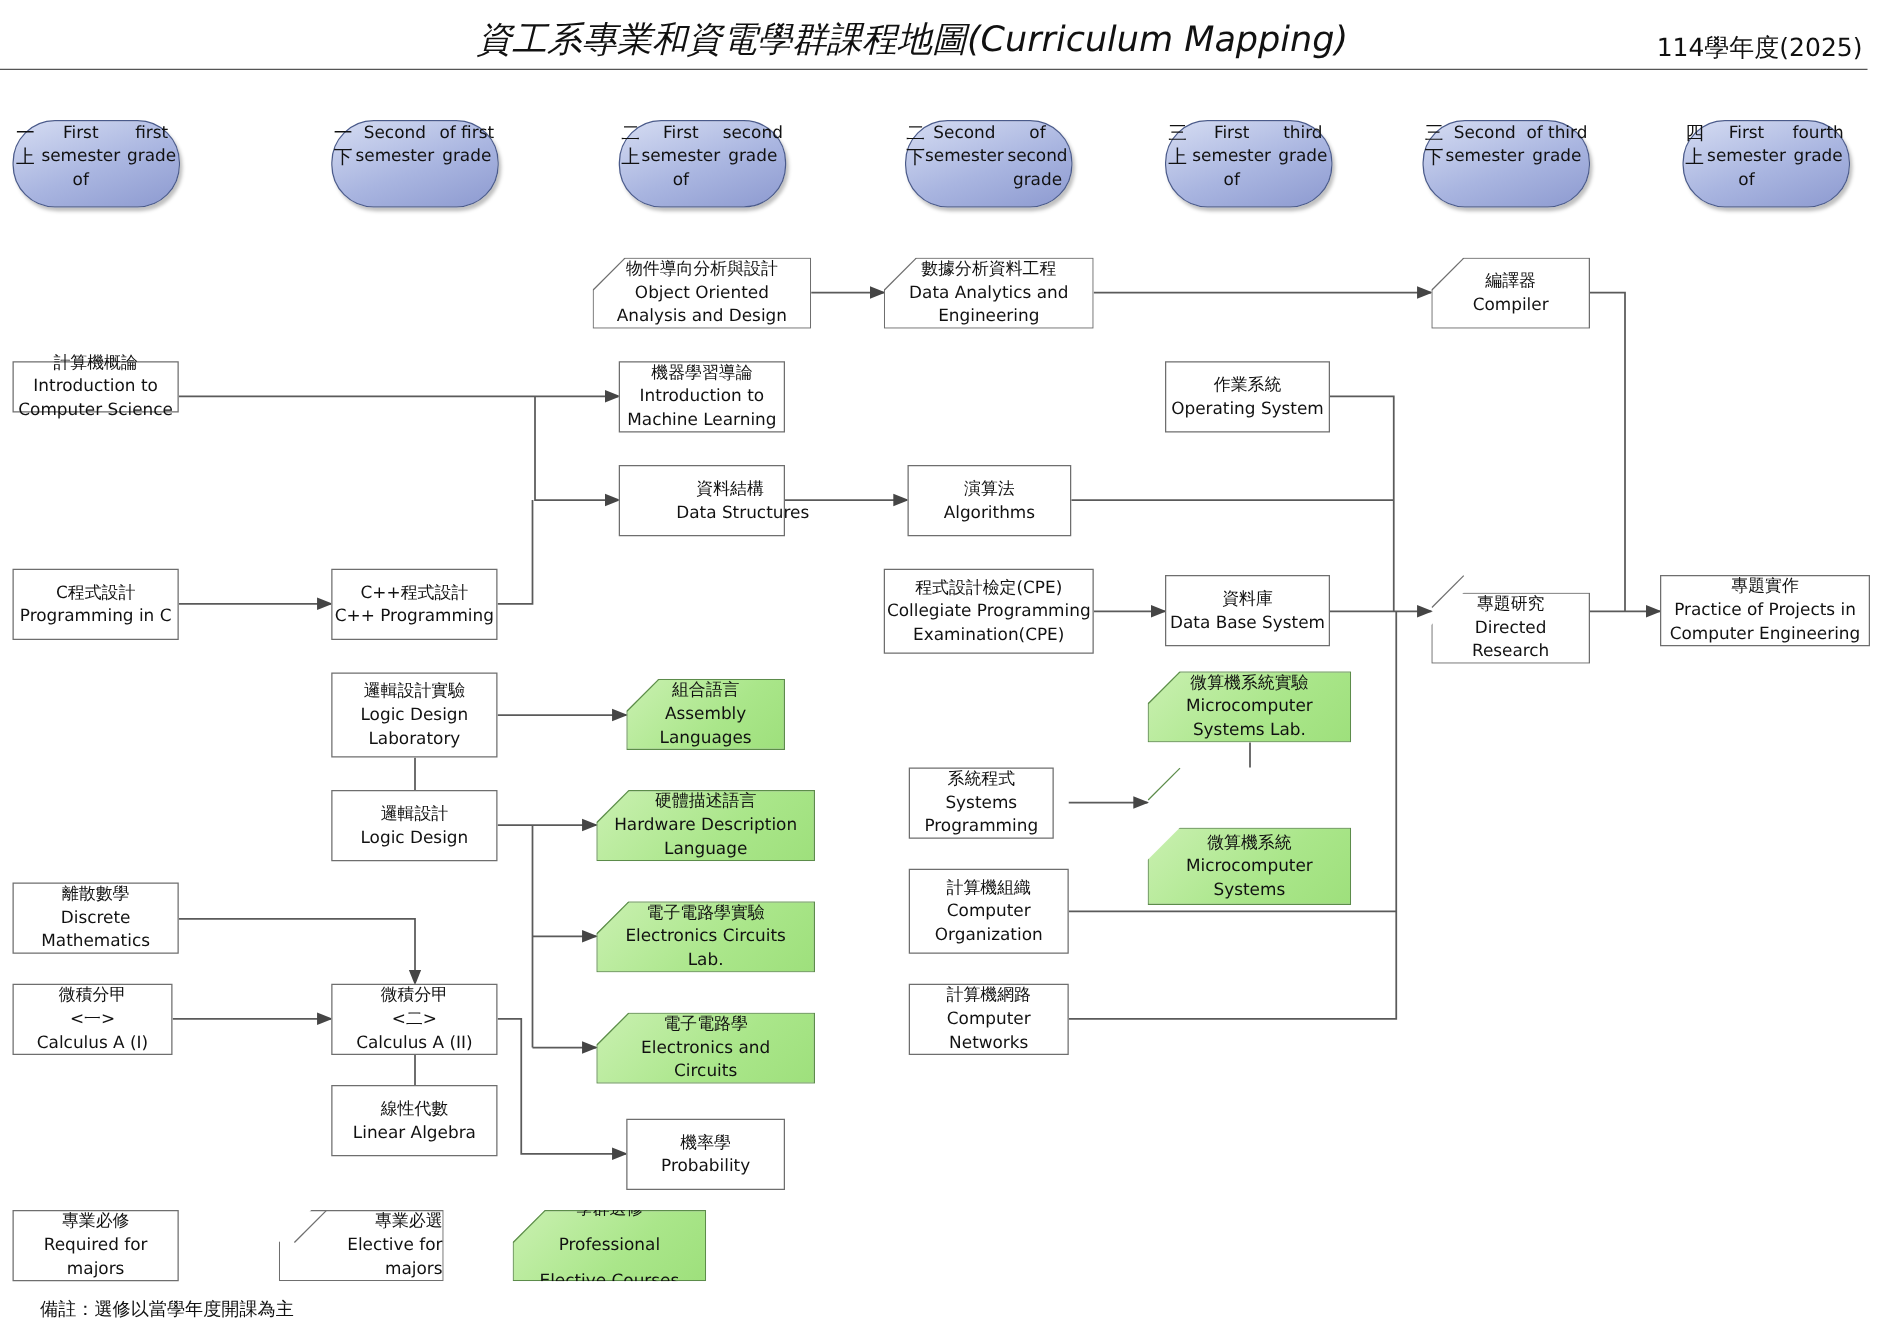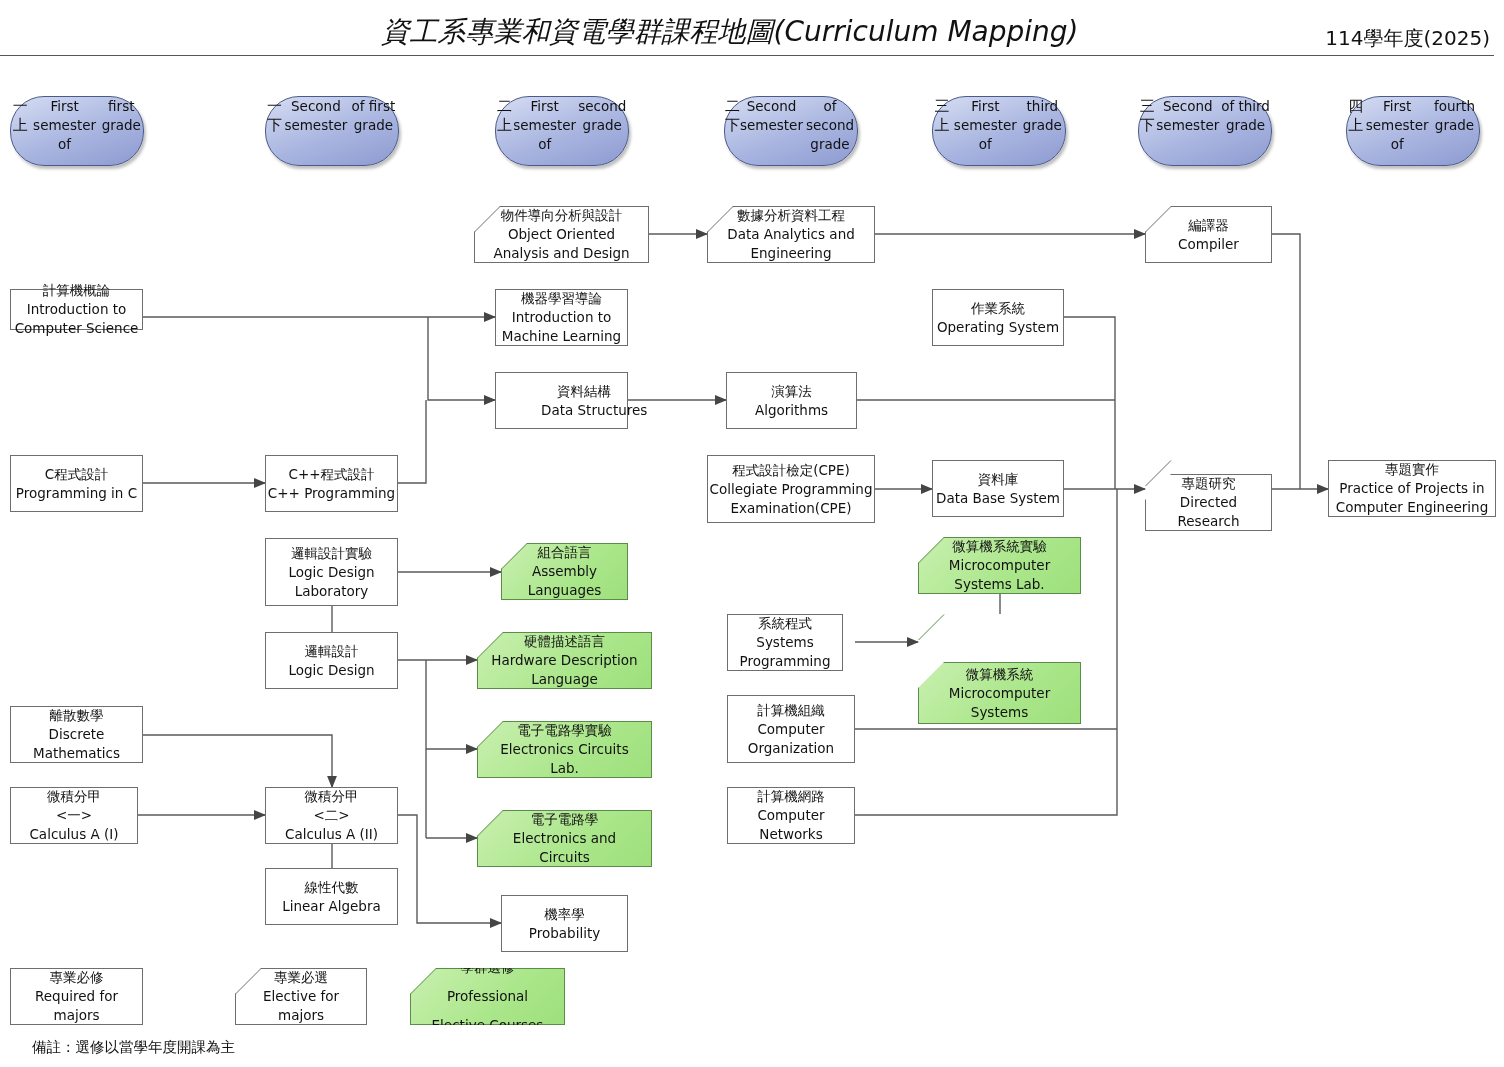--- a/index.html
+++ b/index.html
@@ -278,21 +278,21 @@
       <span>Computer Engineering</span>
     </div>
   </div>
 
 <div id="legend">
     <div class="box" style="left: 10px; top: 968px; width: 133px; height: 57px;">
       <span>專業必修</span>
       <span>Required for</span>
       <span>majors</span>
     </div>
-    <div class="box cut" style="left: 235px; top: 968px; width: 132px; height: 57px;">
+    <div class="box cut" style="left: 223px; top: 968px; width: 132px; height: 57px; align-items: flex-end;">
       <span>專業必選</span>
       <span>Elective for</span>
       <span>majors</span>
     </div>
     <svg class="cut-outline" width="30" height="30" style="left: 235px; top: 968px; position: absolute;">
       <line x1="0.5" y1="26" x2="26" y2="0.5" stroke="#6e6e6e" stroke-width="1"></line>
     </svg>
     <div class="box cut green" style="left: 410px; top: 968px; width: 155px; height: 57px; gap: 10px;">
       <span>學群選修</span>
       <span>Professional</span>

